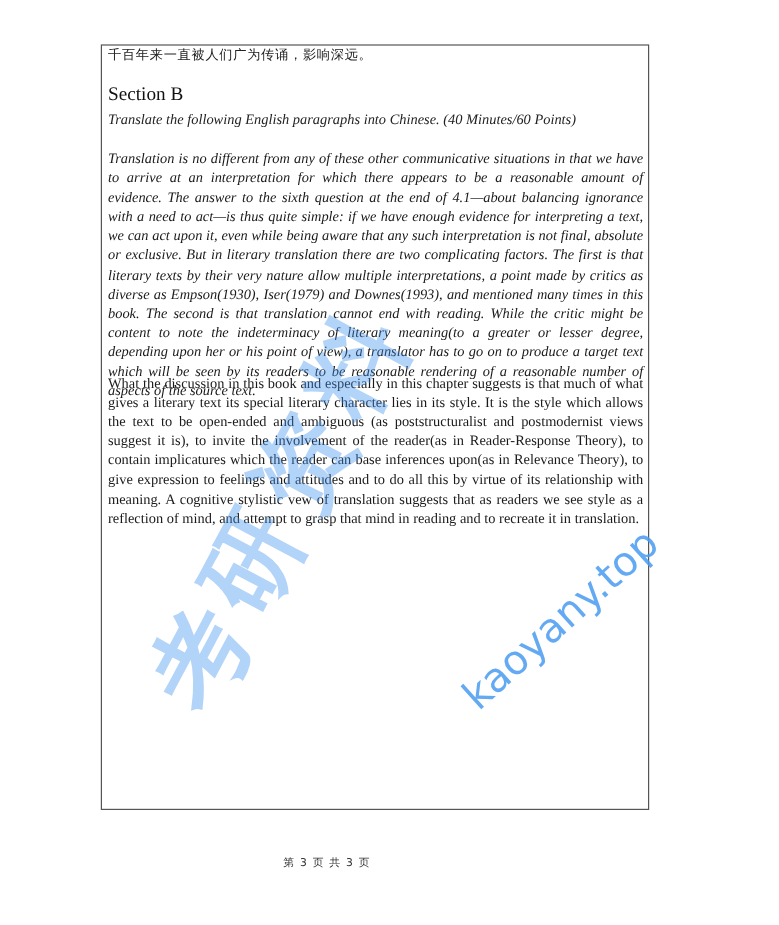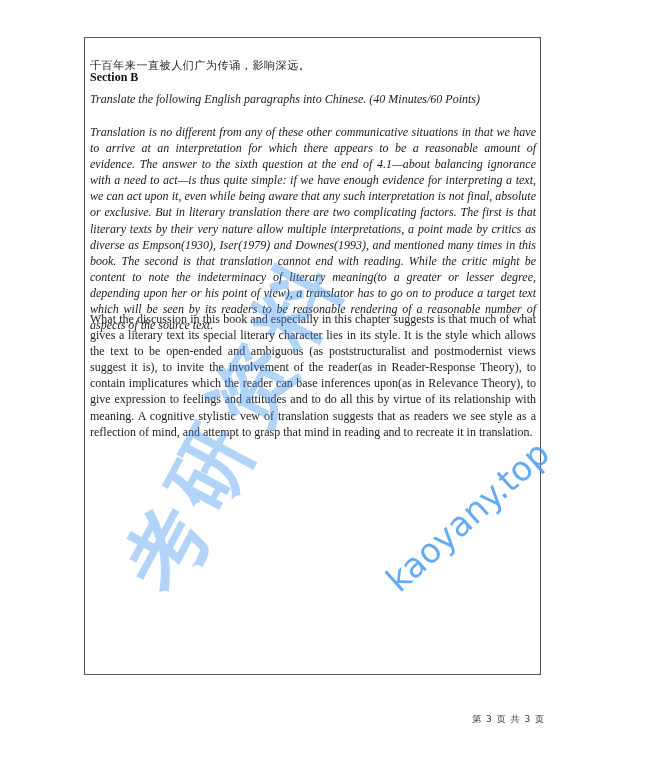--- a/index.html
+++ b/index.html
@@ -25,28 +25,27 @@
       box-sizing: border-box;
     }
     .cn-line {
       position: absolute;
       left: 90px;
       top: 38px;
       font-family: "DejaVu Sans", sans-serif;
       font-size: 11px;
       letter-spacing: 0.6px;
       color: #222;
-      margin-top: 20px;
     }
     .section-title {
       position: absolute;
       left: 90px;
       top: 70px;
-      font-weight: bold;
-      font-size: 12px;
+      font-weight: normal;
+      font-size: 16px;
       color: #111;
     }
     .instruction {
       position: absolute;
       left: 90px;
       top: 92px;
       font-style: italic;
       font-size: 12px;
       color: #222;
     }
@@ -59,21 +58,21 @@
       text-align: justify;
       color: #1a1a1a;
     }
     .p1 { top: 124px; font-style: italic; }
     .p2 { top: 311px; }
     .footer {
       position: absolute;
       left: 0;
       width: 545px;
       top: 713px;
-      text-align: right;
+      text-align: center;
       font-family: "DejaVu Sans", sans-serif;
       font-size: 9px;
       color: #333;
       letter-spacing: 1px;
     }
     .watermark {
       position: absolute;
       pointer-events: none;
       color: #3b8ff0;
       opacity: 0.38;

